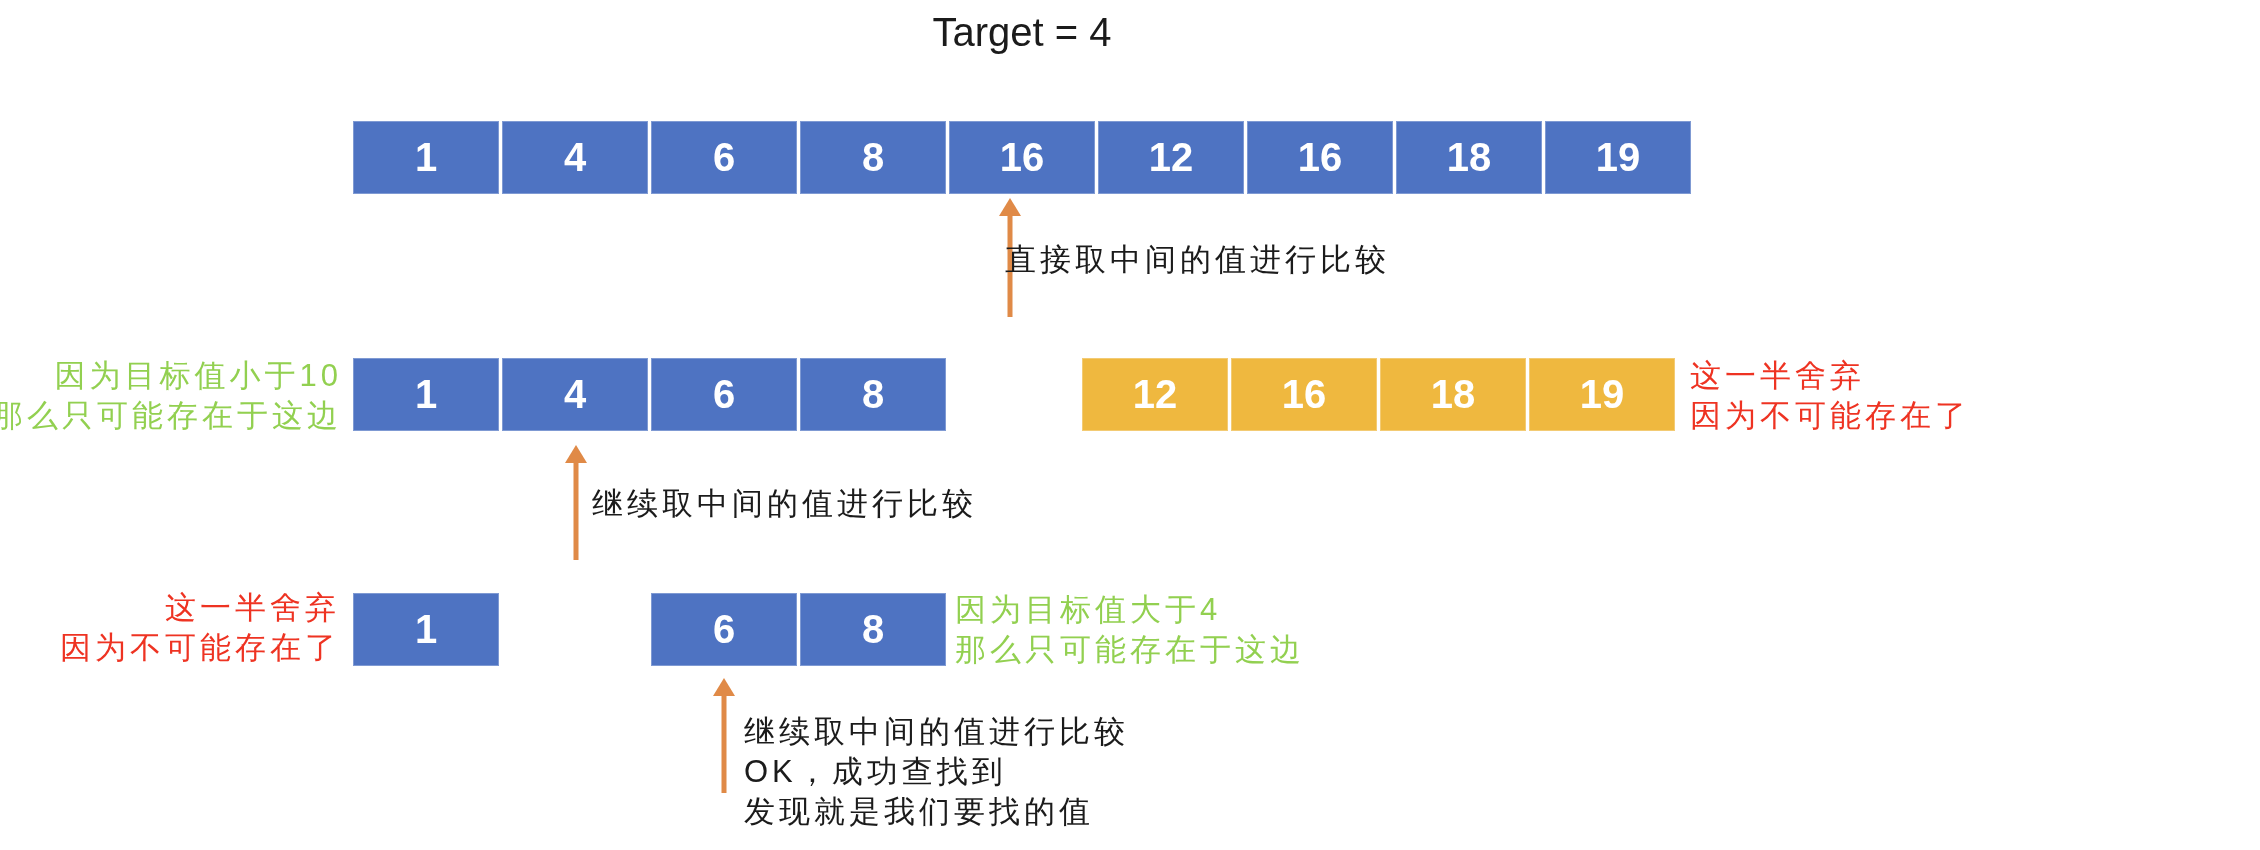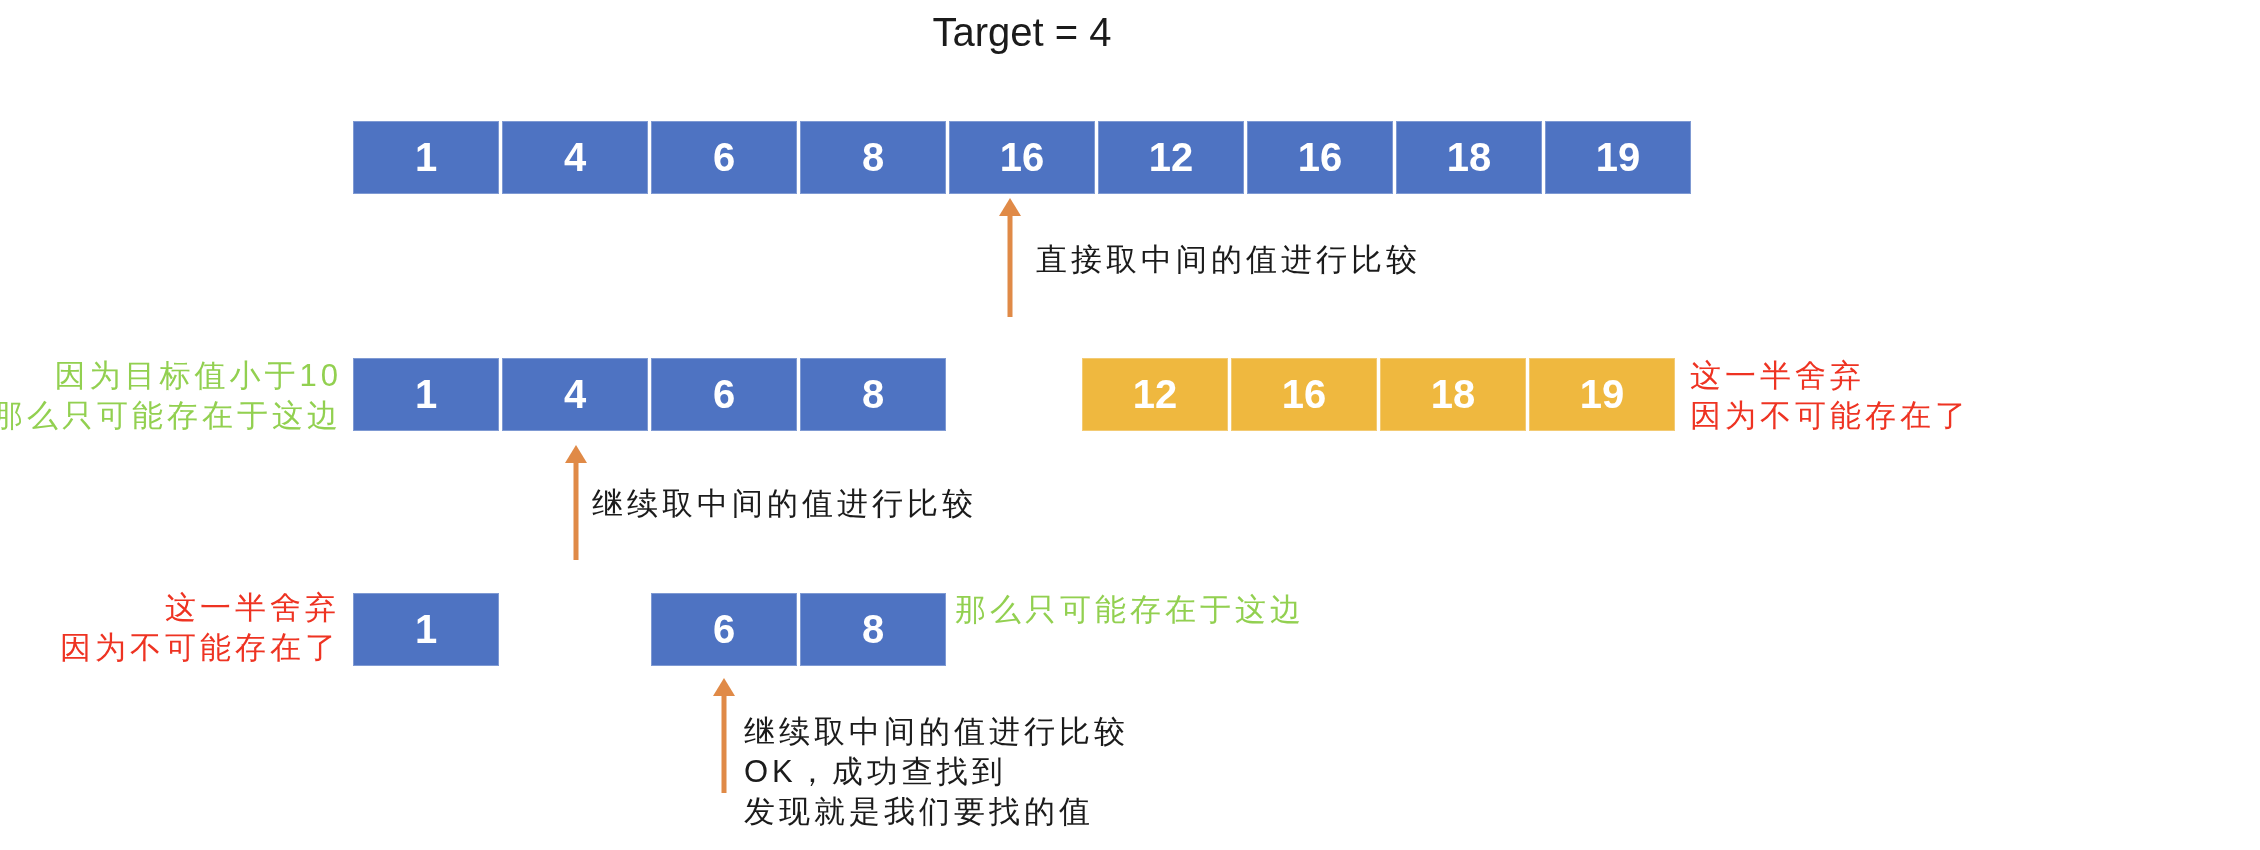--- a/index.html
+++ b/index.html
@@ -65,21 +65,21 @@
       <div class="cell">16</div>
       <div class="cell">18</div>
       <div class="cell">19</div>
     </div>
 
   <div class="arrow-up" style="left:997px;top:198px;height:119px;">
     <div class="head"></div>
     <div class="shaft"></div>
   </div>
 
-  <div class="note" style="left:1036px;top:240px;">
+  <div class="note" style="left:1005px;top:240px;">
     <div>直接取中间的值进行比较</div>
   </div>
 
   <div class="note green right" style="left:-45px;top:356px;width:387px;">
     <div>因为目标值小于10</div>
     <div>那么只可能存在于这边</div>
   </div>
 
   <div class="array blue" style="left:353px;top:358px;">
       <div class="cell">1</div>
@@ -117,20 +117,21 @@
   <div class="array blue" style="left:353px;top:593px;">
       <div class="cell">1</div>
     </div>
 
   <div class="array blue" style="left:651px;top:593px;">
       <div class="cell">6</div>
       <div class="cell">8</div>
     </div>
 
   <div class="note green" style="left:955px;top:590px;">
+    <div>因为目标值大于4</div>
     <div>那么只可能存在于这边</div>
   </div>
 
   <div class="arrow-up" style="left:711px;top:678px;height:115px;">
     <div class="head"></div>
     <div class="shaft"></div>
   </div>
 
   <div class="note" style="left:744px;top:712px;">
     <div>继续取中间的值进行比较</div>

